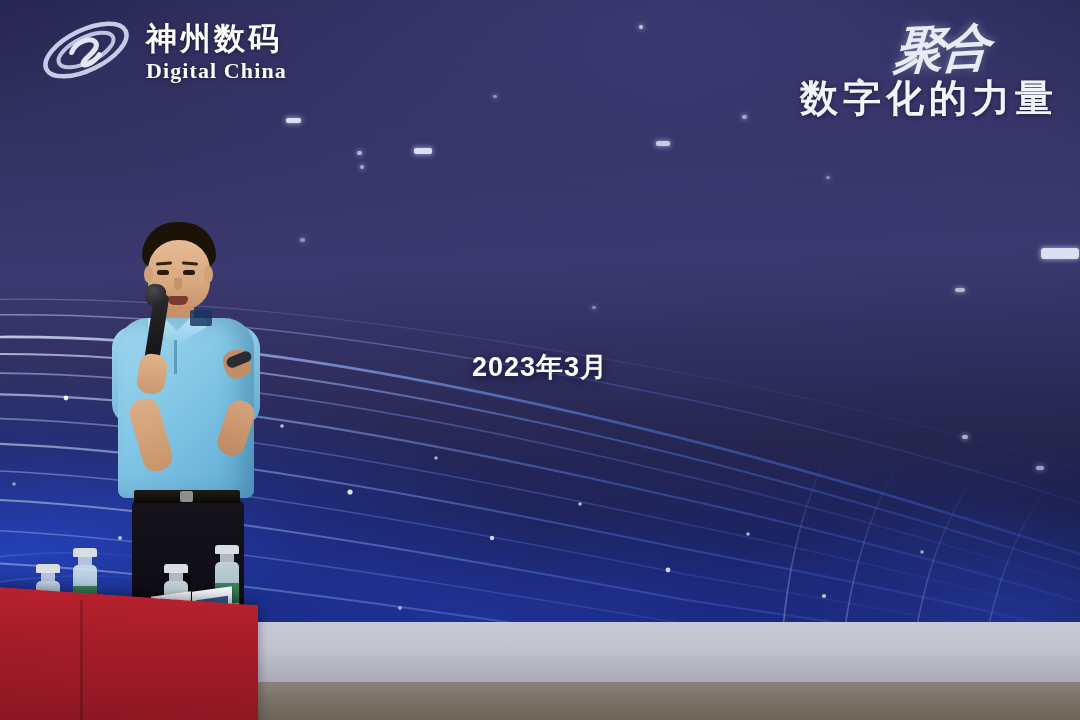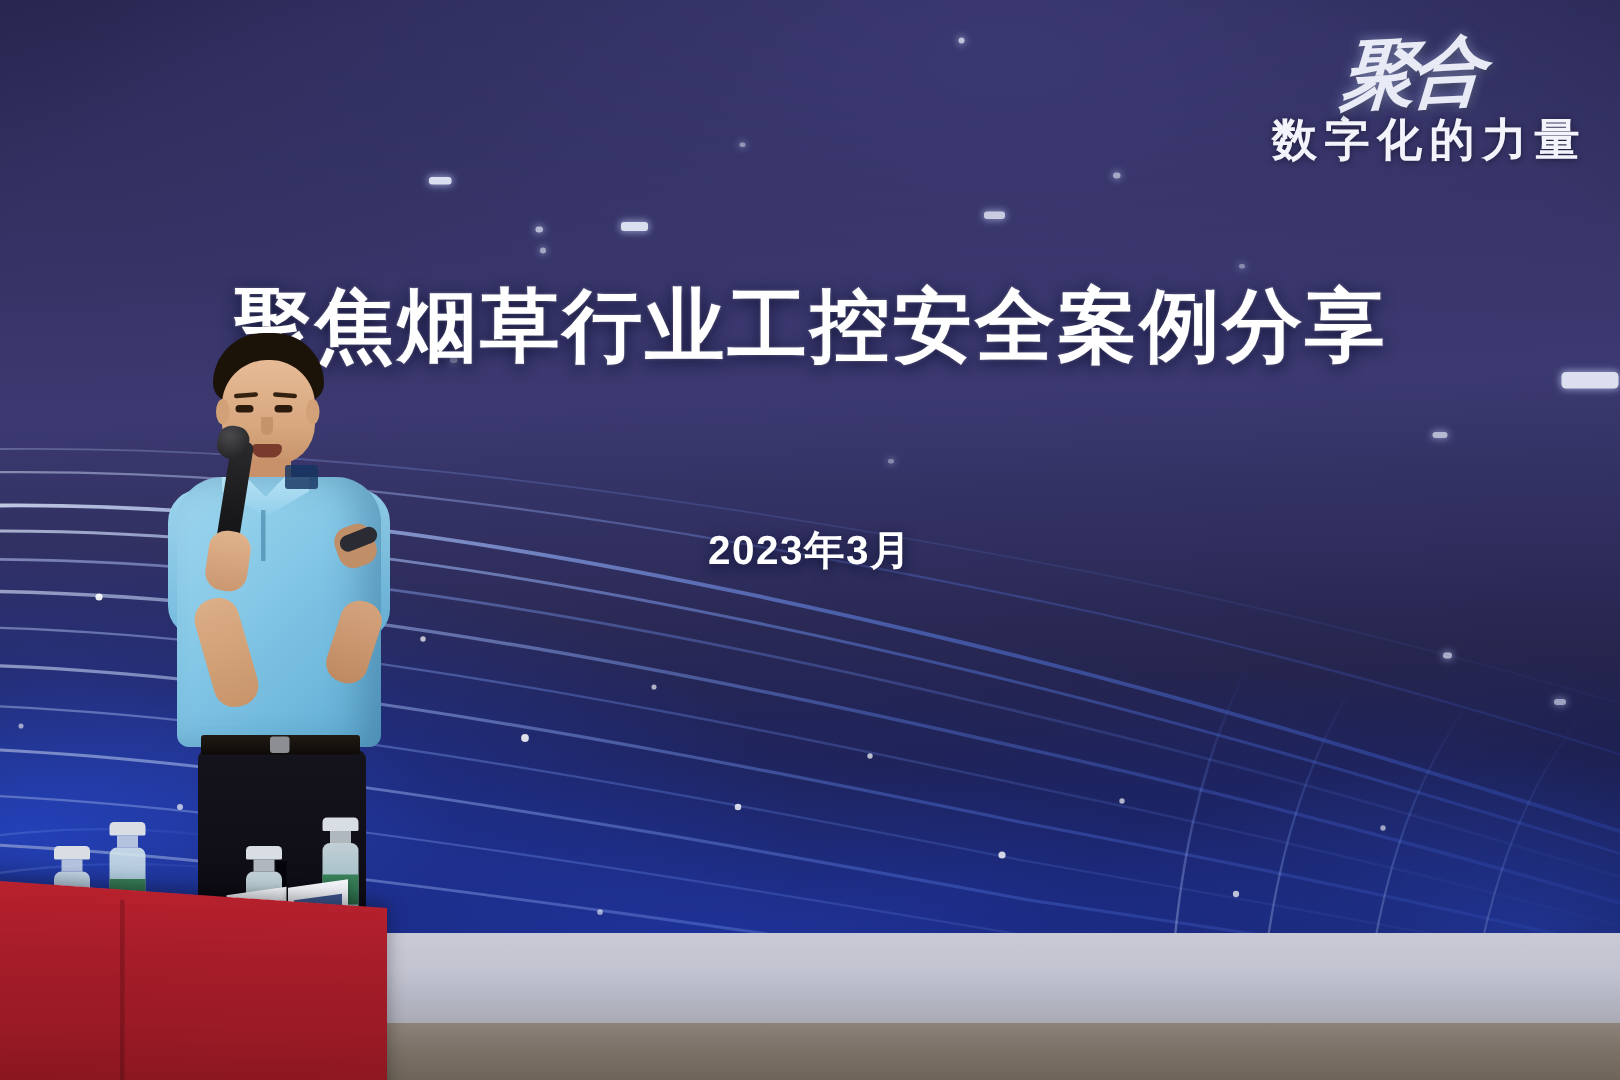--- a/index.html
+++ b/index.html
@@ -73,21 +73,21 @@
   .slogan-cal {
     font-family:"Liberation Serif", serif;
     font-size:50px; font-weight:bold; color:#e8eaf6;
     font-style:italic; letter-spacing:-4px;
     transform:skewX(-6deg) rotate(-3deg);
     text-shadow:0 0 8px rgba(190,205,255,.55), 1px 2px 5px rgba(0,0,0,.5);
     display:inline-block; margin-right:72px;
   }
   .slogan-sub {
     font-family:"Liberation Sans", sans-serif;
-    font-size:30px; font-weight:bold; color:#f2f3fb; letter-spacing:5px;
+    font-size:38px; font-weight:bold; color:#f2f3fb; letter-spacing:5px;
     margin-top:-10px;
     text-shadow:0 1px 5px rgba(0,0,0,.45);
   }
 
   
   .slide-title {
     position:absolute; left:0; right:0; top:182px;
     text-align:center;
     font-family:"Liberation Sans", sans-serif;
     font-size:53px; font-weight:bold; color:#ffffff;
@@ -331,27 +331,41 @@
           <circle cx="240" cy="286" r="2" opacity="0.7"></circle>
           <circle cx="134" cy="232" r="1.7" opacity="0.6"></circle>
           <circle cx="520" cy="356" r="1.9" opacity="0.6"></circle>
           <circle cx="676" cy="382" r="1.7" opacity="0.55"></circle>
         </g>
       </svg>
     </div>
 
     <div class="screen-vignette"></div>
 
+    <div class="brand">
+      <span class="brand-mark">
+        <svg viewBox="0 0 96 72" width="96" height="72">
+          <g transform="rotate(-26 48 36)" fill="none" stroke="#cfd4ef" stroke-linecap="round">
+            <ellipse cx="48" cy="36" rx="44" ry="20" stroke-width="4.5" opacity="0.95"></ellipse>
+            <ellipse cx="48" cy="36" rx="30" ry="12.5" stroke-width="4" opacity="0.9"></ellipse>
+            <path d="M34 32 C42 24, 60 26, 60 34 C60 42, 44 42, 40 46 C36 50, 48 52, 58 46" stroke="#e6e9f8" stroke-width="5" opacity="0.98"></path>
+          </g>
+        </svg>
+      </span>
+      <span class="brand-words">
+        <span class="brand-cn">神州数码</span>
+        <span class="brand-en">Digital China</span>
+      </span>
+    </div>
 
     <div class="slogan">
       <div class="slogan-cal">聚合</div>
       <div class="slogan-sub">数字化的力量</div>
     </div>
 
-    <div class="slide-title">聚焦烟草行业工控安全案例分享</div>
     <div class="slide-date">2023年3月</div>
   </div>
 
   <div class="stage-lip"></div>
   <div class="stage-floor"></div>
 
   <div class="speaker">
     <div class="sp-pants"></div>
     <div class="sp-pants-split"></div>
     <div class="sp-hair"></div>

